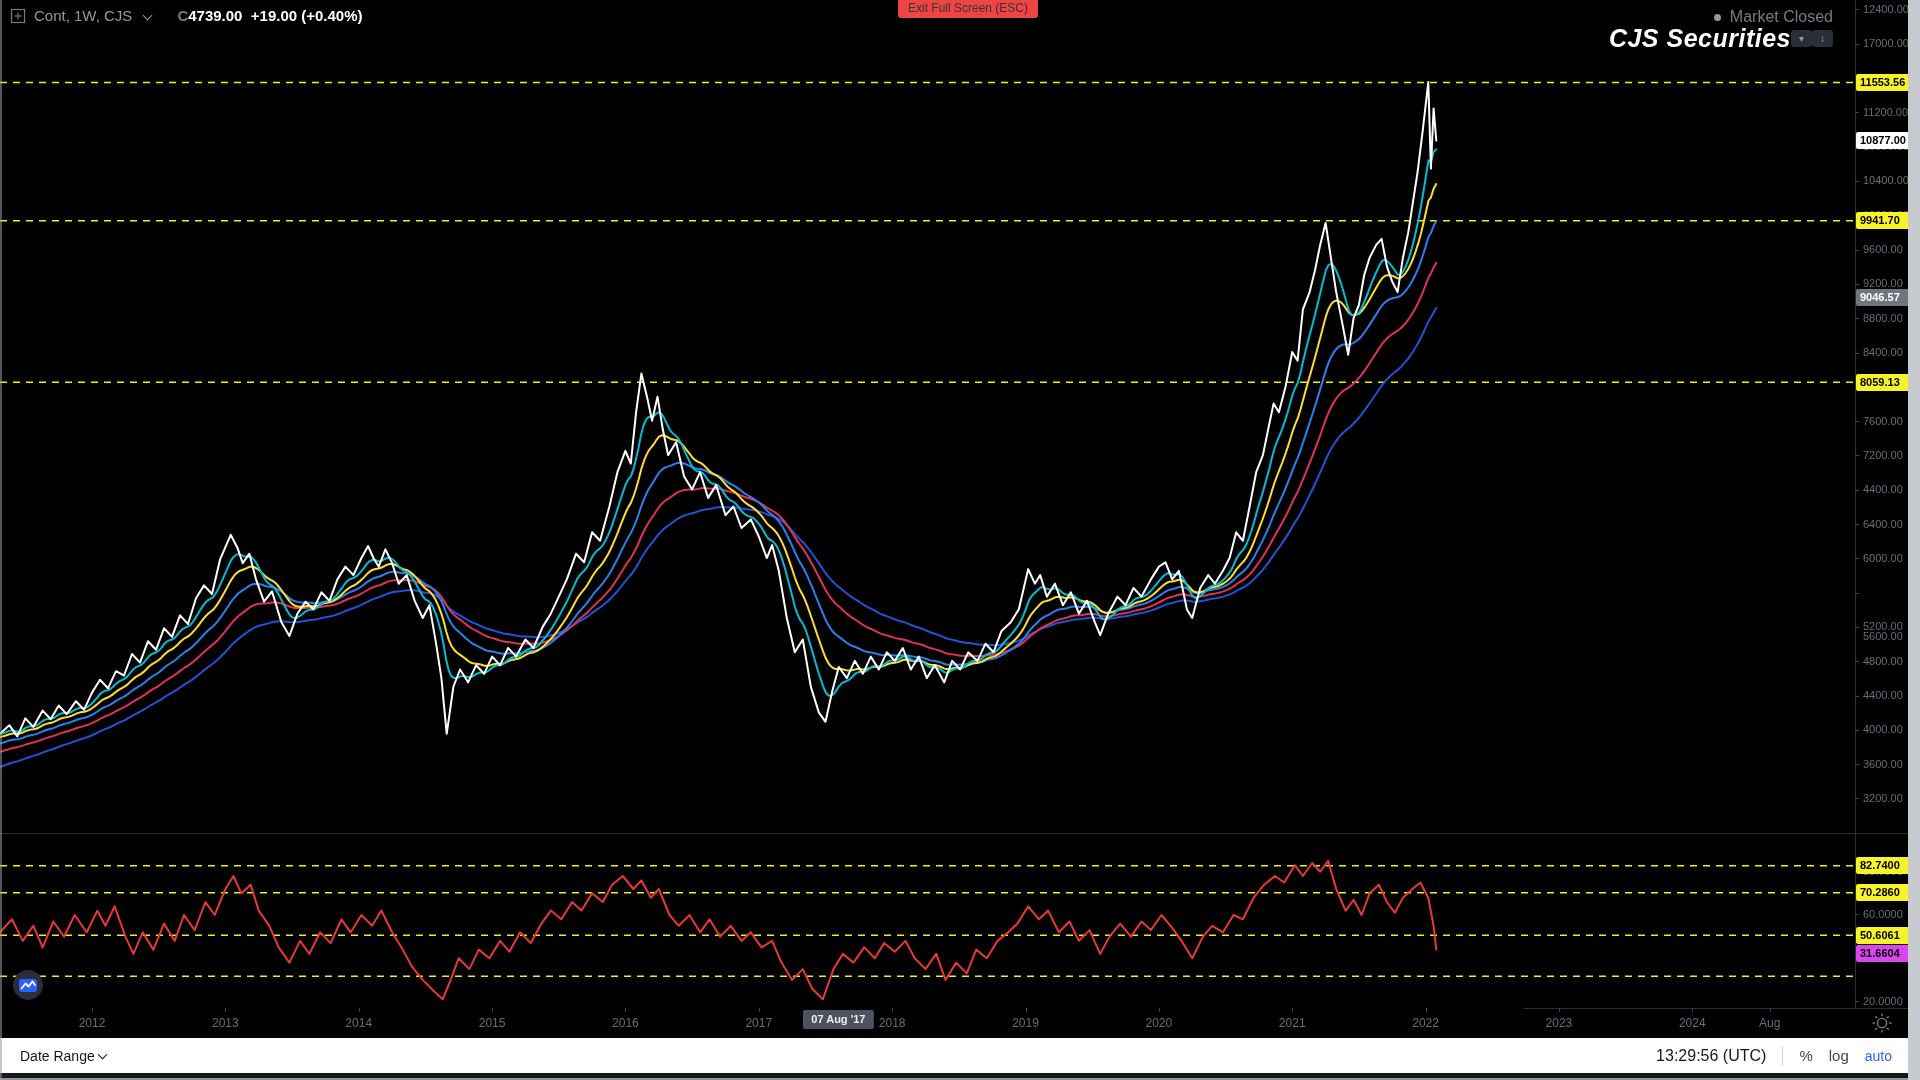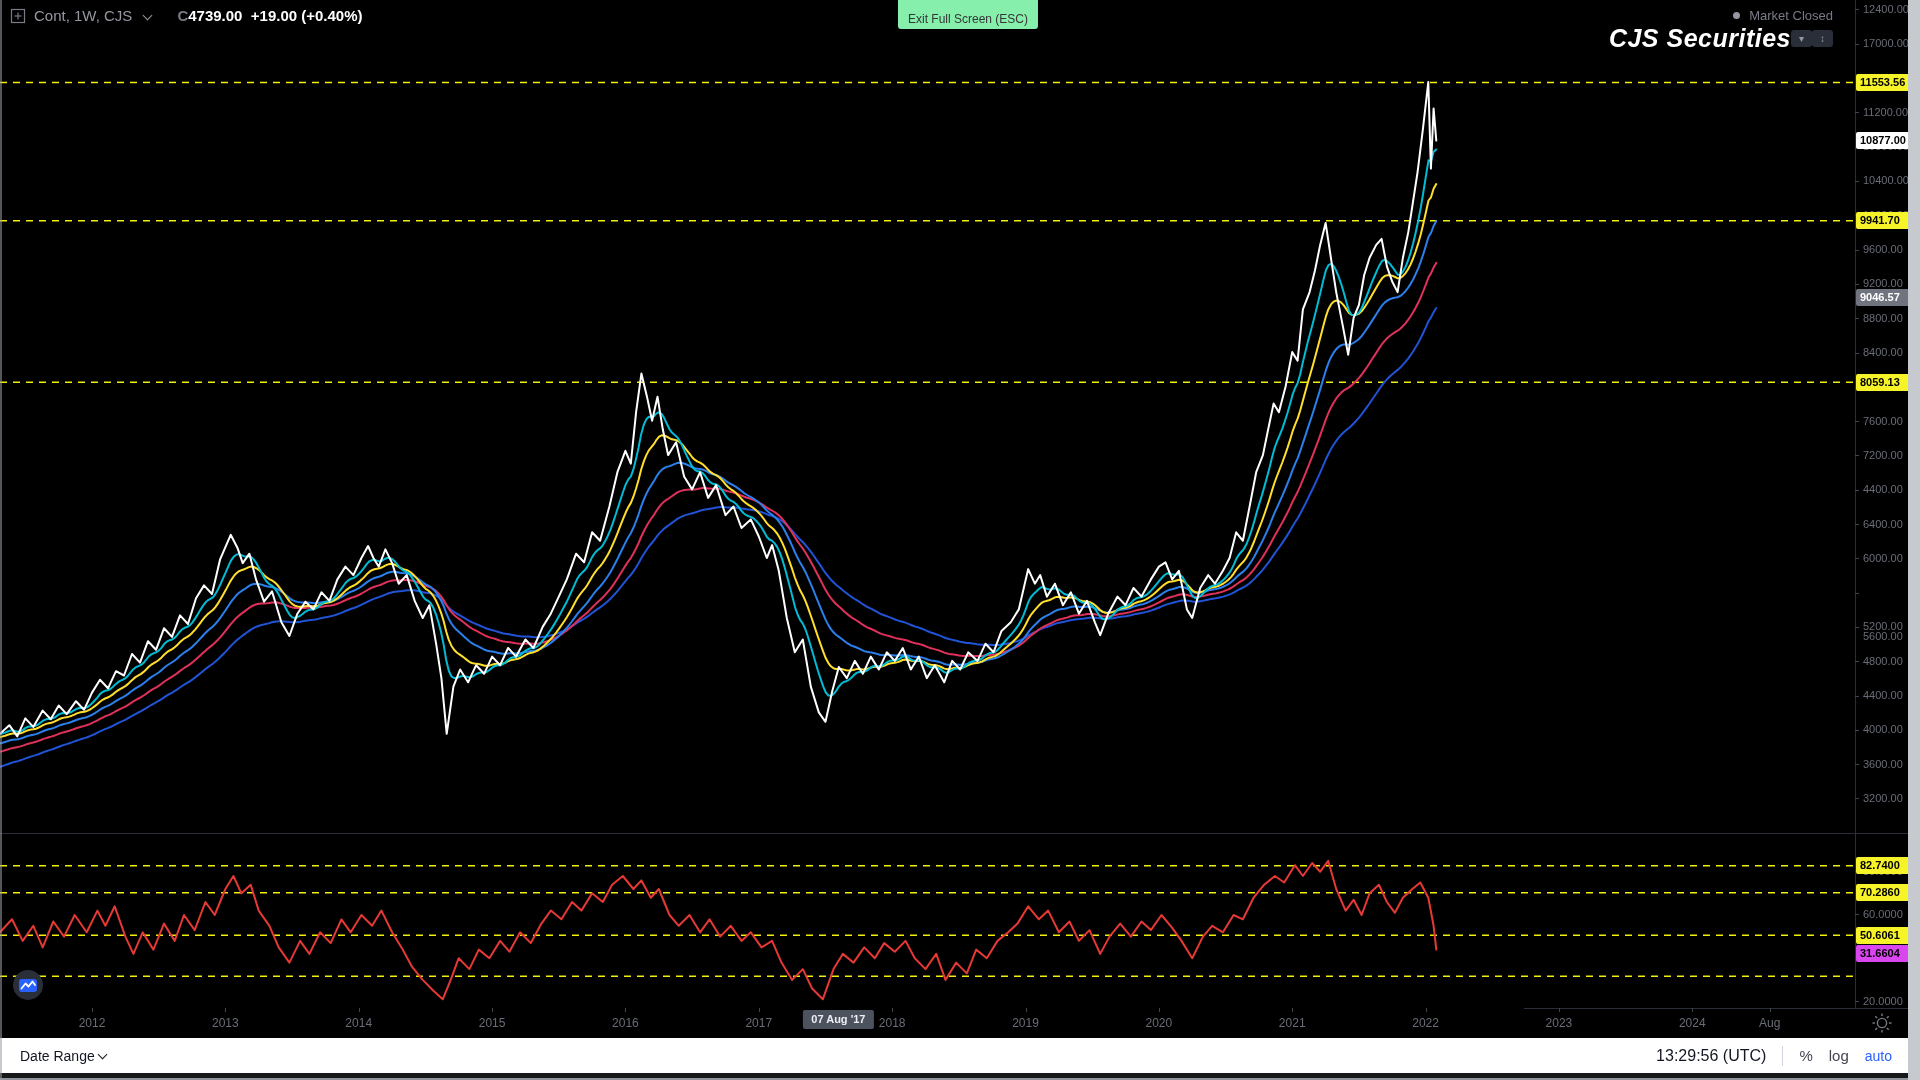--- a/index.html
+++ b/index.html
@@ -11,24 +11,24 @@
   .axis-vline{left:1855px;top:0;width:1px;height:1008px;background:#2a2e39;}
   .time-hline{left:0;top:1008px;width:1908px;height:1px;background:#2a2e39;}
   
   .legend{left:10px;top:7px;display:flex;align-items:center;gap:8px;z-index:30;}
   .legend .sym{color:#9598a1;font-size:15px;}
   .legend .vals{margin-left:18px;font-size:15px;font-weight:bold;color:#fff;}
   .legend .pfx{color:#787b86;font-weight:bold;}
   .caret{width:6px;height:6px;border-right:1.6px solid #9598a1;border-bottom:1.6px solid #9598a1;
          display:inline-block;transform:rotate(45deg);margin-left:4px;vertical-align:3px;}
   
-  .tooltip{left:968px;top:0;transform:translateX(-50%);background:#86efac;color:#363636;
-           font-size:12px;padding:12px 10px 3px;border-radius:0 0 3px 3px;z-index:40;white-space:nowrap;}
-  
-  .market-status{top:8px;right:75px;color:#787b86;font-size:13px;display:flex;align-items:center;gap:9px;z-index:30;}
+  .tooltip{left:968px;top:0;transform:translateX(-50%);background:#ef4444;color:#363636;
+           font-size:12px;padding:1px 10px 3px;border-radius:0 0 3px 3px;z-index:40;white-space:nowrap;}
+  
+  .market-status{top:8px;right:75px;color:#787b86;font-size:16px;display:flex;align-items:center;gap:9px;z-index:30;}
   .market-dot{width:7px;height:7px;border-radius:50%;background:#9598a1;display:inline-block;}
   .brand-row{top:24px;right:75px;display:flex;align-items:center;z-index:30;}
   .brand{color:#fff;font-size:25px;font-weight:bold;font-style:italic;letter-spacing:.5px;}
   .brand-btn{width:21px;height:17px;background:#2a2e39;border-radius:3px;color:#9598a1;
              font-size:10px;line-height:17px;text-align:center;cursor:pointer;}
   
   .ptick{color:#6a6d78;font-size:11px;left:1863px;z-index:5;white-space:nowrap;}
   .ptickmark{left:1855px;width:4px;height:1px;background:#40444f;z-index:5;}
   .plabel{left:1856px;width:50px;font-size:11px;font-weight:bold;text-align:left;
           padding-left:4px;height:17px;line-height:17px;border-radius:2px;z-index:10;white-space:nowrap;}

